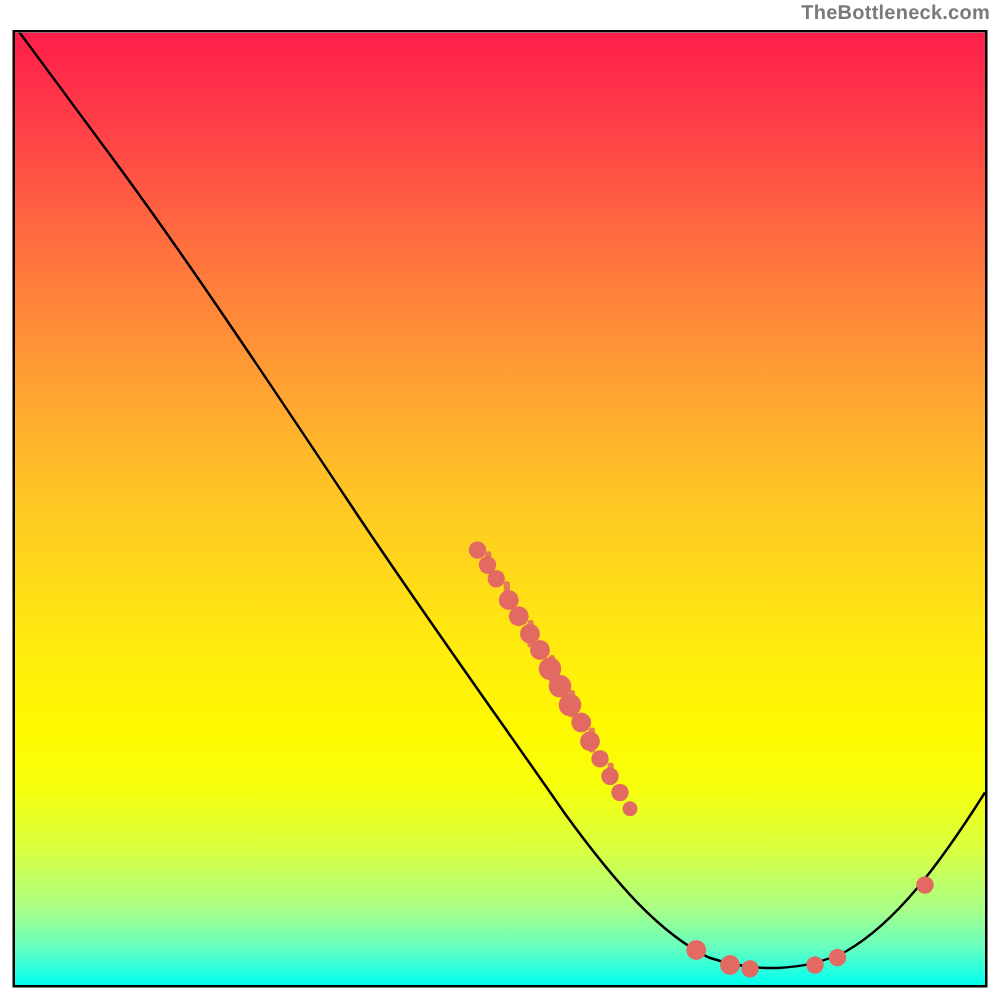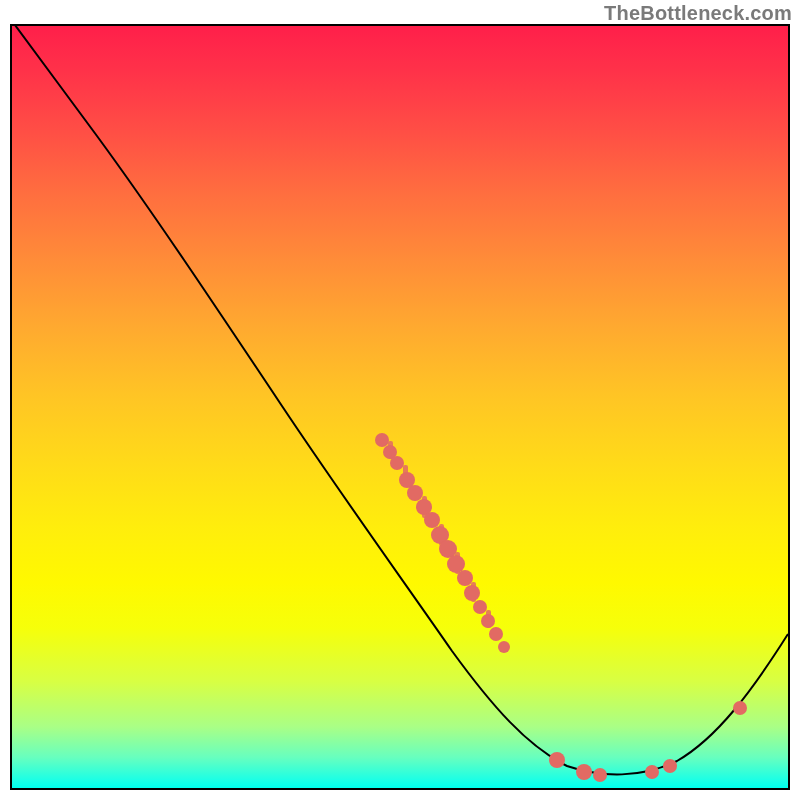--- a/index.html
+++ b/index.html
@@ -13,21 +13,21 @@
   }
   .container {
     position: relative;
     width: 800px;
     height: 800px;
   }
   .watermark {
     position: absolute;
     top: 2px;
     right: 8px;
-    font-size: 20px;
+    font-size: 16px;
     font-weight: bold;
     color: #7a7a7a;
     letter-spacing: 0.2px;
     z-index: 5;
   }
   .plot-frame {
     position: absolute;
     left: 10px;
     top: 24px;
     width: 780px;

